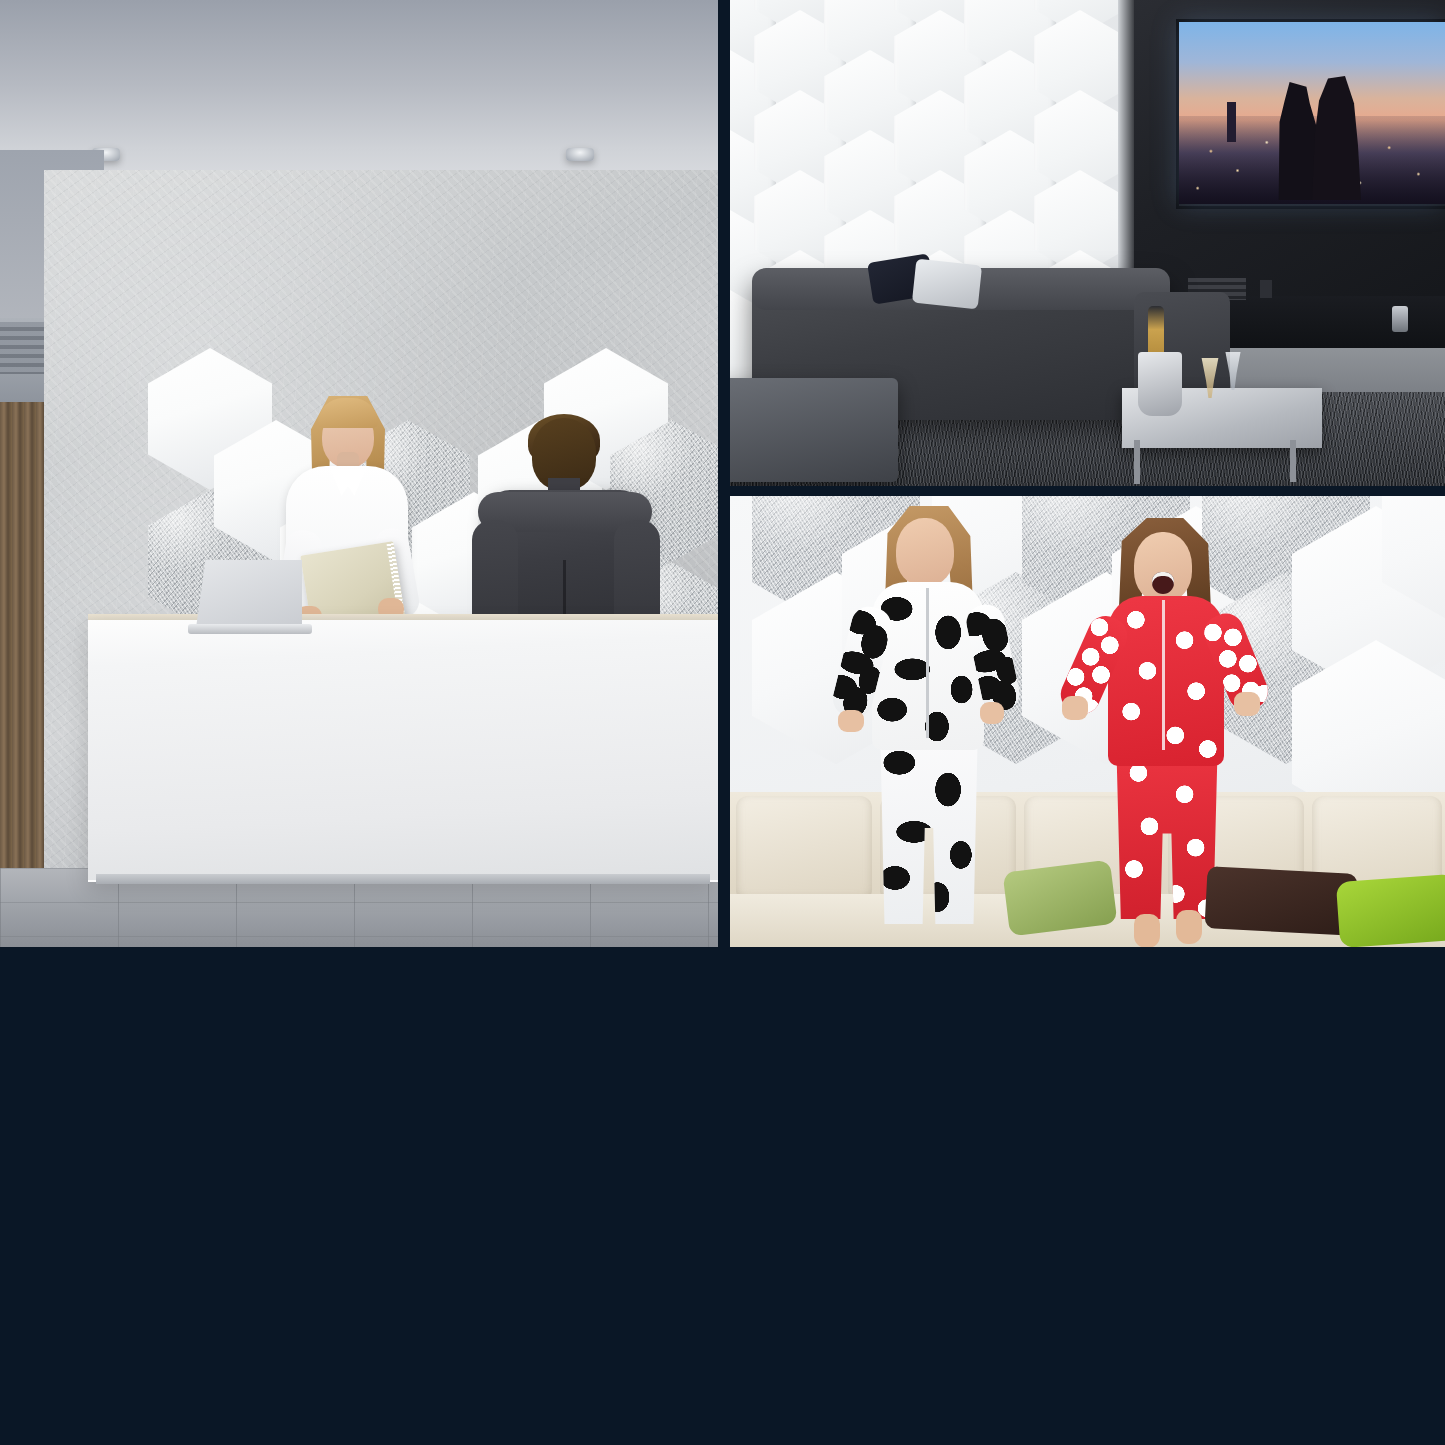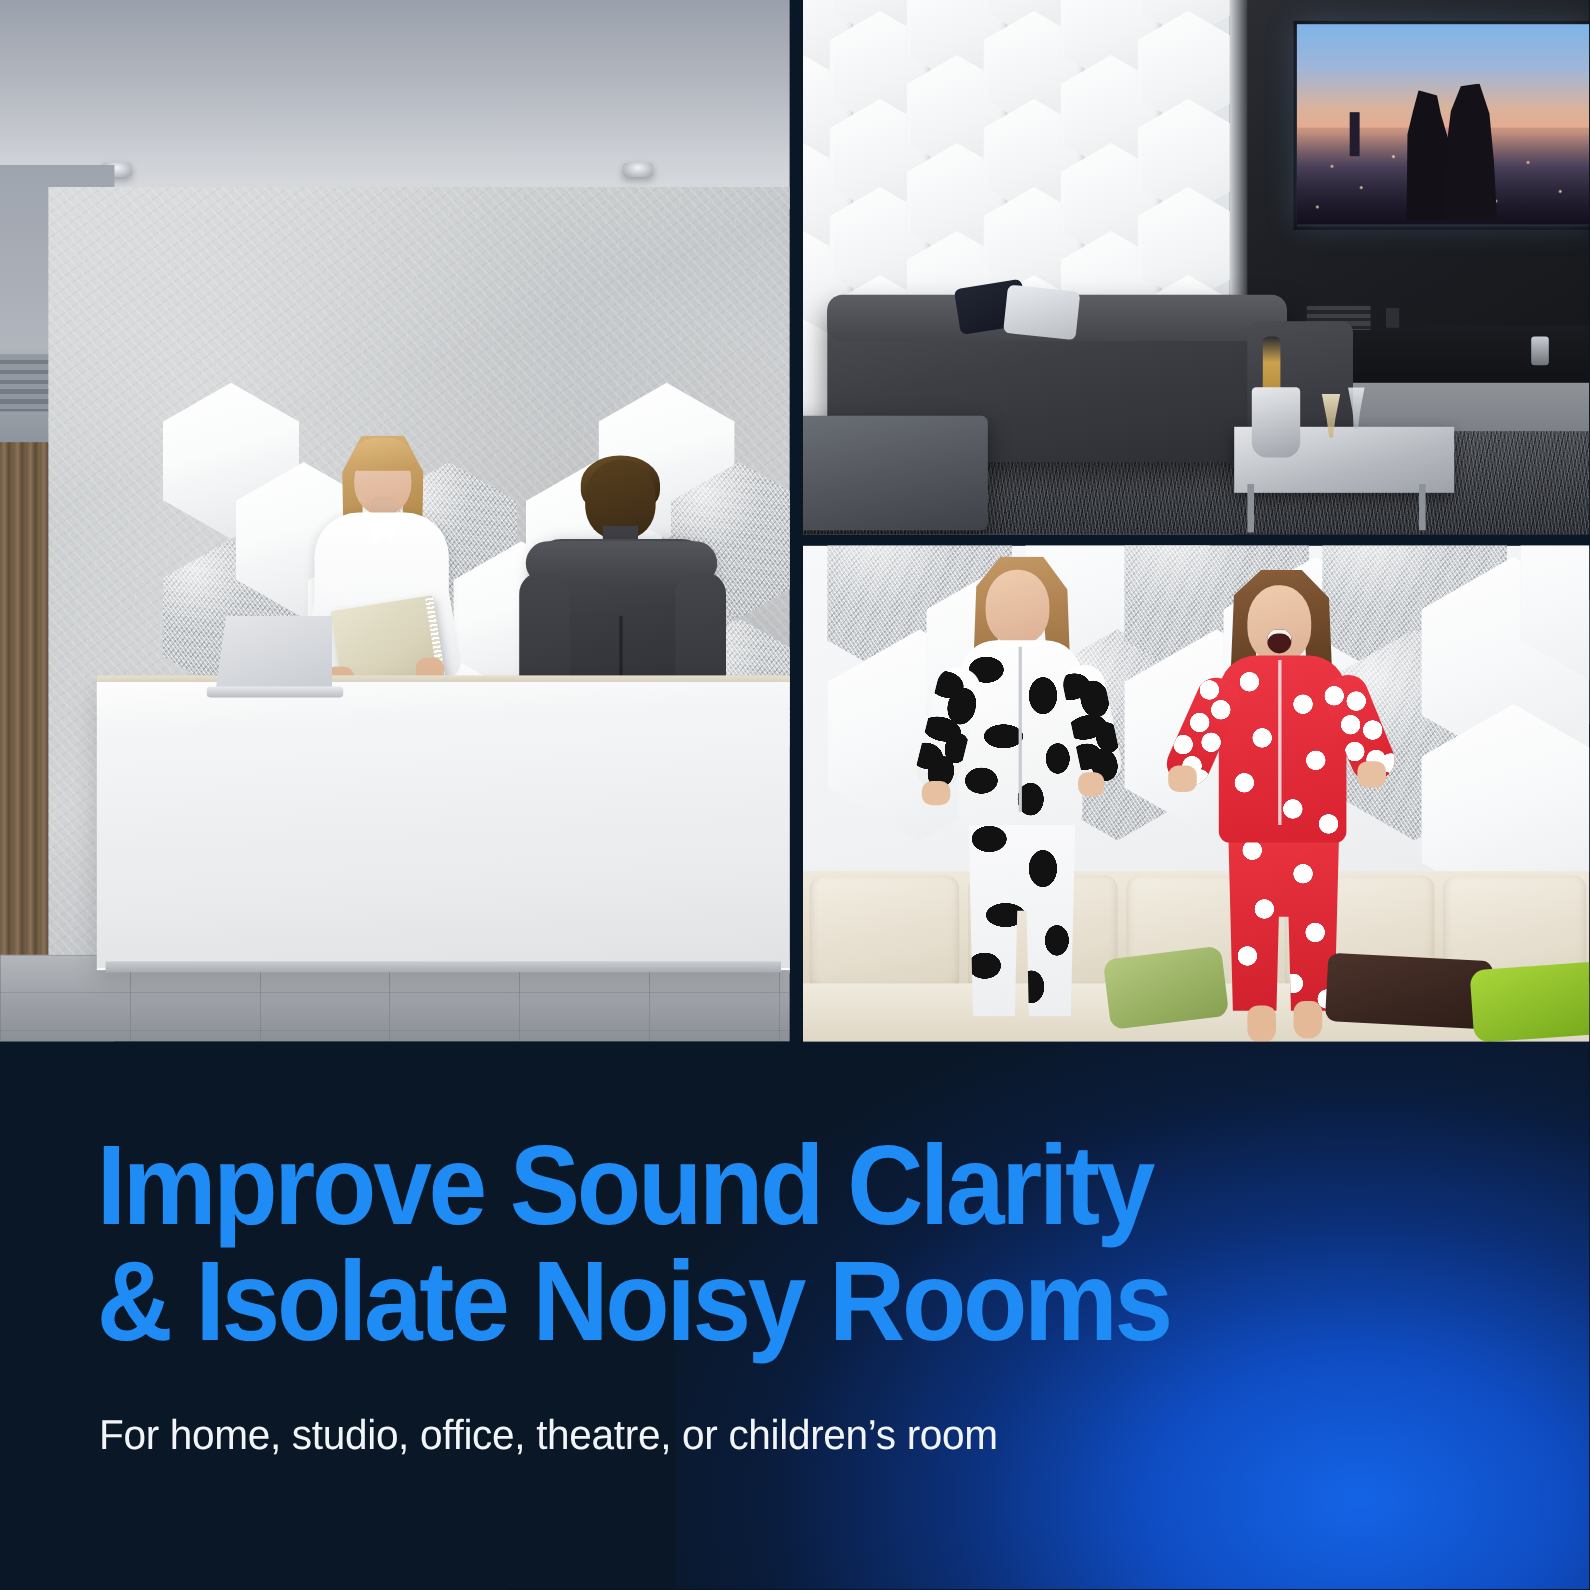--- a/index.html
+++ b/index.html
@@ -508,24 +508,14 @@
       <div class="g2-hand-r"></div>
       <div class="g2-foot-l"></div>
       <div class="g2-foot-r"></div>
 
       <div class="k-pil-green"></div>
       <div class="k-pil-brown"></div>
       <div class="k-pil-lime"></div>
     </div>
   </div>
 
-  <div class="band">
-    <div class="band-glow"></div>
-    <div class="band-inner">
-      <div class="headline">
-        <div>Improve Sound Clarity</div>
-        <div class="hl2">&amp; Isolate Noisy Rooms</div>
-      </div>
-      <div class="subline">For home, studio, office, theatre, or children’s room</div>
-    </div>
-  </div>
 
 </div>
 
 </body></html>

